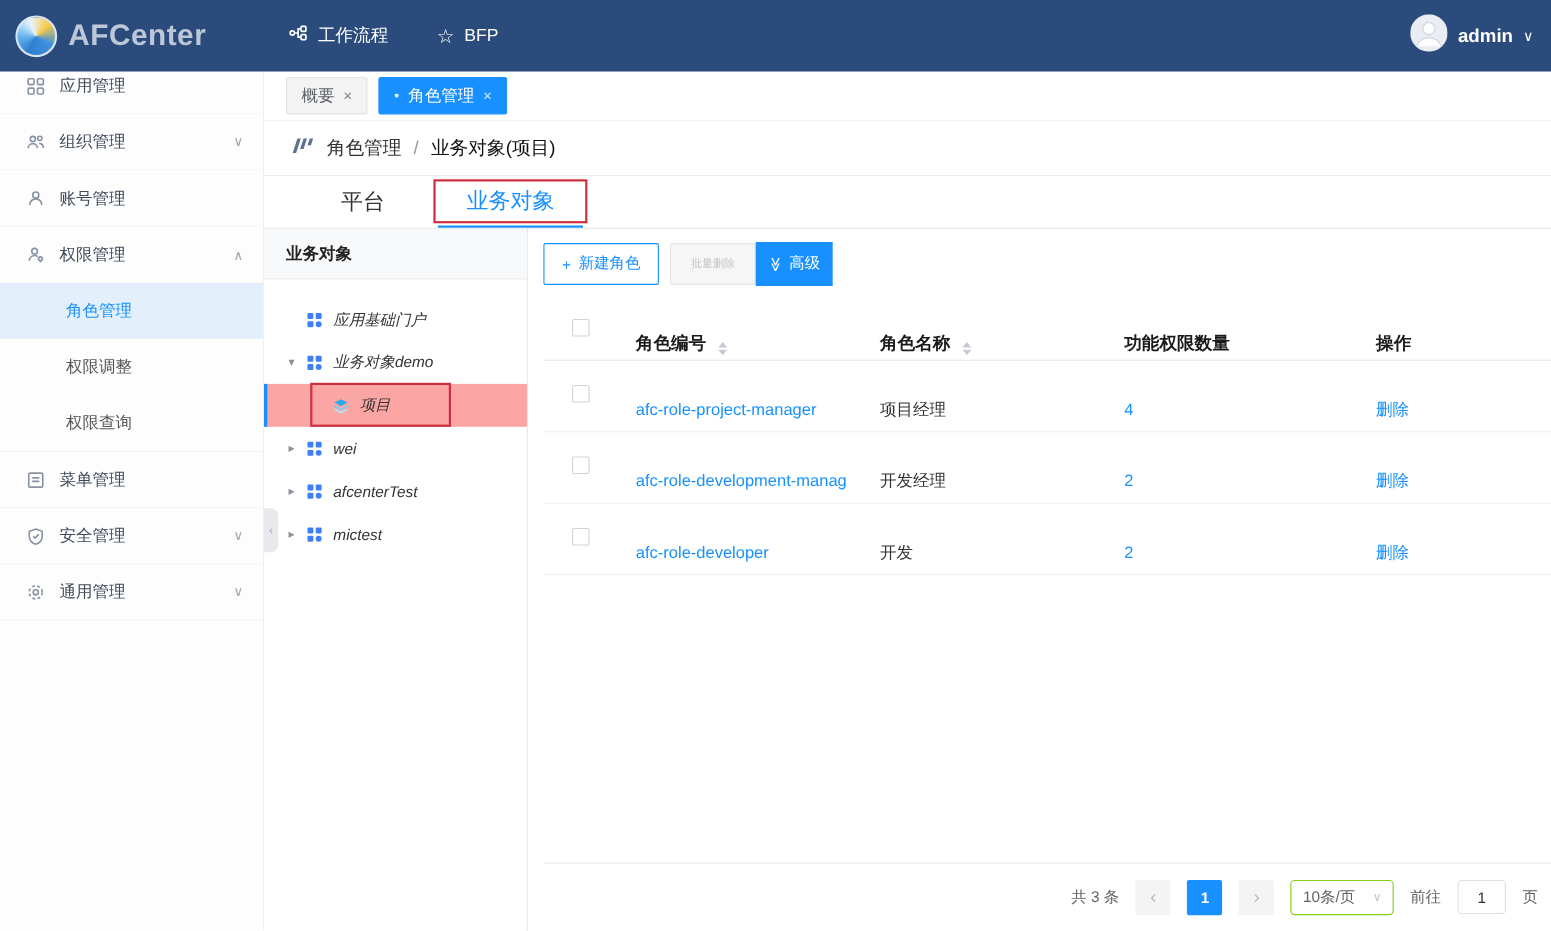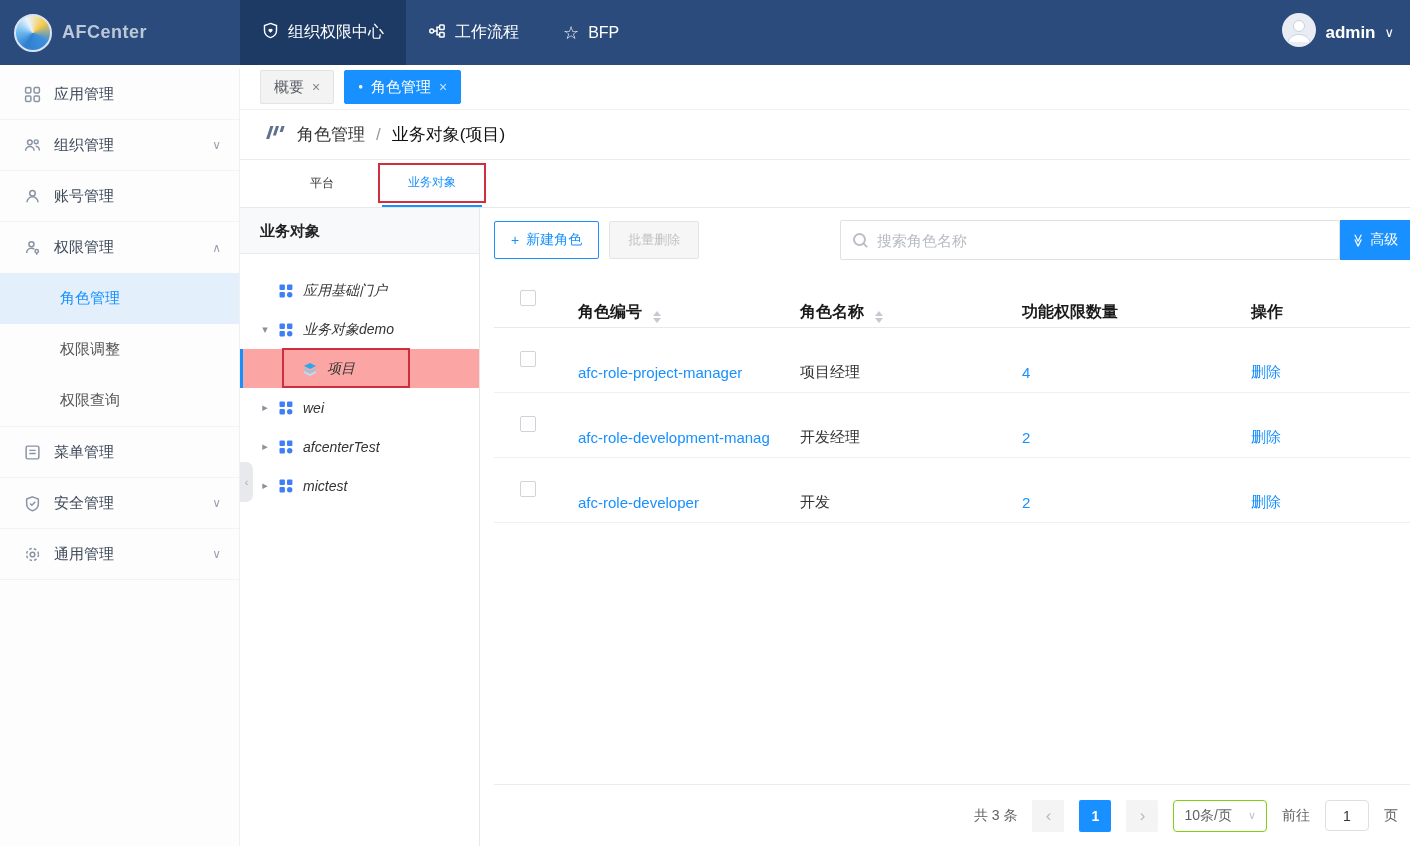--- a/index.html
+++ b/index.html
@@ -6,31 +6,31 @@
   html,body { width:1410px; height:846px; overflow:hidden; background:#fff;
     font-family:"Liberation Sans","DejaVu Sans",sans-serif; position:relative; }
 
   
   .topbar { position:absolute; top:0; left:0; right:0; height:65px; background:#2a4b7c;
     display:flex; align-items:center; z-index:5; }
   .brand { width:240px; display:flex; align-items:center; gap:10px; padding-left:14px; flex-shrink:0; }
   .logo { width:38px; height:38px; border-radius:50%;
     background: conic-gradient(from 210deg, #2f7fd0, #6cb9ef, #e8f4ff 35%, #f7c948 55%, #3e90dc 75%, #2f7fd0);
     border:2px solid #d9e4f2; }
-  .brand-text { color:#bcc7d8; font-size:18px; font-weight:bold; letter-spacing:.5px; }
+  .brand-text { color:#bcc7d8; font-size:27px; font-weight:bold; letter-spacing:.5px; }
   .topnav { display:flex; height:100%; }
   .nav-item { display:flex; align-items:center; gap:9px; padding:0 22px; color:#fff; font-size:16px; cursor:pointer; }
   .nav-item.active { background:#1d3a64; }
   .nav-star { font-size:18px; line-height:1; }
   .topbar-user { margin-left:auto; display:flex; align-items:center; gap:9px; padding-right:16px; color:#fff;
     font-size:17px; font-weight:bold; cursor:pointer; }
   .user-chev { font-size:13px; font-weight:normal; }
 
   
-  .sidebar { position:absolute; top:69px; left:0; width:240px; bottom:0; background:#fdfdfd;
+  .sidebar { position:absolute; top:53px; left:0; width:240px; bottom:0; background:#fdfdfd;
     border-right:1px solid #eef0f2; }
   .side-item { height:51px; display:flex; align-items:center; gap:13px; padding:0 18px 0 24px;
     font-size:15px; color:#3f4a5a; border-bottom:1px solid #f1f3f5; cursor:pointer; background:#fdfdfd; }
   .side-item .sicon { width:17px; height:17px; display:flex; align-items:center; }
   .side-item .sicon svg { stroke:#8a93a5; fill:none; stroke-width:1.4; width:17px; height:17px; }
   .side-chev { margin-left:auto; color:#9aa3b0; font-size:12px; }
   .sub-list { border-bottom:1px solid #f1f3f5; }
   .sub-item { height:51px; display:flex; align-items:center; padding-left:60px; font-size:15px; color:#555; cursor:pointer; }
   .sub-item.active { background:#e3f0fc; color:#1890ff; }
 
@@ -45,21 +45,21 @@
   .ptab .dot { font-size:8px; line-height:1; }
   .ptab .x { font-size:14px; opacity:.75; cursor:pointer; }
 
   .breadcrumb { height:50px; display:flex; align-items:center; gap:11px; padding-left:24px;
     border-bottom:1px solid #ededed; font-size:17px; color:#333; }
   .bc-current { color:#111; }
   .bc-sep { color:#999; }
 
   .view-tabs { height:48px; display:flex; align-items:stretch; padding-left:44px; gap:22px;
     border-bottom:1px solid #e8e8e8; }
-  .vtab { padding:0 26px; display:flex; align-items:center; font-size:12px; color:#333; cursor:pointer; position:relative; }
+  .vtab { padding:0 26px; display:flex; align-items:center; font-size:20px; color:#333; cursor:pointer; position:relative; }
   .vtab.active { color:#1890ff; border-bottom:2px solid #1890ff; }
   .anno { position:absolute; border:2px solid #cf2e3e; pointer-events:none; z-index:9; }
   .vtab .anno { left:-4px; right:-4px; top:3px; bottom:2px; }
 
   .content-row { position:absolute; top:143px; left:0; right:0; bottom:0; display:flex; }
 
   
   .tree-panel { width:240px; flex-shrink:0; border-right:1px solid #e8e8e8; display:flex; flex-direction:column; }
   .tree-title { height:46px; line-height:45px; padding-left:20px; font-weight:bold; font-size:15px;
     color:#222; border-bottom:1px solid #ececec; background:#f8f9fa; }
@@ -73,21 +73,21 @@
   .tnode.selected { background:#fca5a5; }
   .tnode.selected::before { content:""; position:absolute; left:0; top:0; bottom:0; width:3px; background:#1890ff; }
   .tnode .anno { left:42px; top:-1px; width:128px; height:40px; }
 
   
   .table-panel { flex:1; display:flex; flex-direction:column; padding-left:14px; }
   .toolbar { margin-top:12px; display:flex; align-items:center; }
   .btn-new { height:38px; padding:0 16px; border:1px solid #1890ff; color:#1890ff; background:#fff;
     border-radius:2px; font-size:14px; display:flex; align-items:center; gap:7px; cursor:pointer; }
   .btn-batch { height:38px; padding:0 18px; border:1px solid #e4e4e4; background:#f6f6f6; color:#c3c3c3;
-    border-radius:2px; margin-left:10px; font-size:13px; display:flex; align-items:center; cursor:not-allowed; }
+    border-radius:2px; margin-left:10px; font-size:10px; display:flex; align-items:center; cursor:not-allowed; }
   .search-box { margin-left:auto; width:500px; height:40px; border:1px solid #e0e0e0; border-radius:2px;
     display:flex; align-items:center; padding:0 12px; gap:9px; background:#fff; }
   .mag { position:relative; width:15px; height:15px; flex-shrink:0; }
   .mag::before { content:""; position:absolute; width:9px; height:9px; border:2px solid #b9bec7; border-radius:50%; left:0; top:0; }
   .mag::after { content:""; position:absolute; width:2px; height:6px; background:#b9bec7; left:11px; top:9px; transform:rotate(-45deg); }
   .search-box input { border:none; outline:none; flex:1; font-size:15px; color:#333;
     font-family:"Liberation Sans","DejaVu Sans",sans-serif; }
   .search-box input::placeholder { color:#b8bcc4; }
   .btn-advanced { width:70px; height:40px; background:#1890ff; color:#fff; border:none; display:flex;
     align-items:center; justify-content:center; gap:5px; font-size:14px; cursor:pointer; }
@@ -122,29 +122,20 @@
 </style>
 </head>
 <body>
 
 <header class="topbar">
   <div class="brand">
     <span class="logo"></span>
     <span class="brand-text">AFCenter</span>
   </div>
   <nav class="topnav">
-    <div class="nav-item active">
-      <span>
-        <svg width="17" height="17" viewBox="0 0 24 24">
-            <path d="M12 2l8.5 3v7c0 5.2-3.6 8.6-8.5 10C7.1 20.6 3.5 17.2 3.5 12V5z" fill="none" stroke="#fff" stroke-width="2"></path>
-            <path d="M12 15.2l-2.6-2.5a1.9 1.9 0 012.6-2.7 1.9 1.9 0 012.6 2.7z" fill="#fff"></path>
-          </svg>
-      </span>
-      <span>组织权限中心</span>
-    </div>
     <div class="nav-item">
       <span>
         <svg width="18" height="18" viewBox="0 0 24 24" fill="none" stroke="#fff" stroke-width="2">
             <circle cx="5" cy="12" r="2.6"></circle>
             <rect x="15.5" y="4" width="6" height="6" rx="1"></rect>
             <rect x="15.5" y="14" width="6" height="6" rx="1"></rect>
             <path d="M7.6 12h4.4M12 12V7h3.5M12 12v5h3.5"></path>
           </svg>
       </span>
       <span>工作流程</span>
@@ -375,24 +366,20 @@
 
     <section class="table-panel">
       <div class="toolbar">
         <button class="btn-new">
           <span>+</span>
           <span>新建角色</span>
         </button>
         <button class="btn-batch">
           <span>批量删除</span>
         </button>
-        <div class="search-box">
-          <span class="mag"></span>
-          <input placeholder="搜索角色名称" style="">
-        </div>
         <button class="btn-advanced">
           <span class="adv-ic">≫</span>
           <span>高级</span>
         </button>
       </div>
 
       <div class="tgrid thead">
         <div><input type="checkbox" class="cb" style=""></div>
         <div class="cell">
           <span>角色编号</span>

